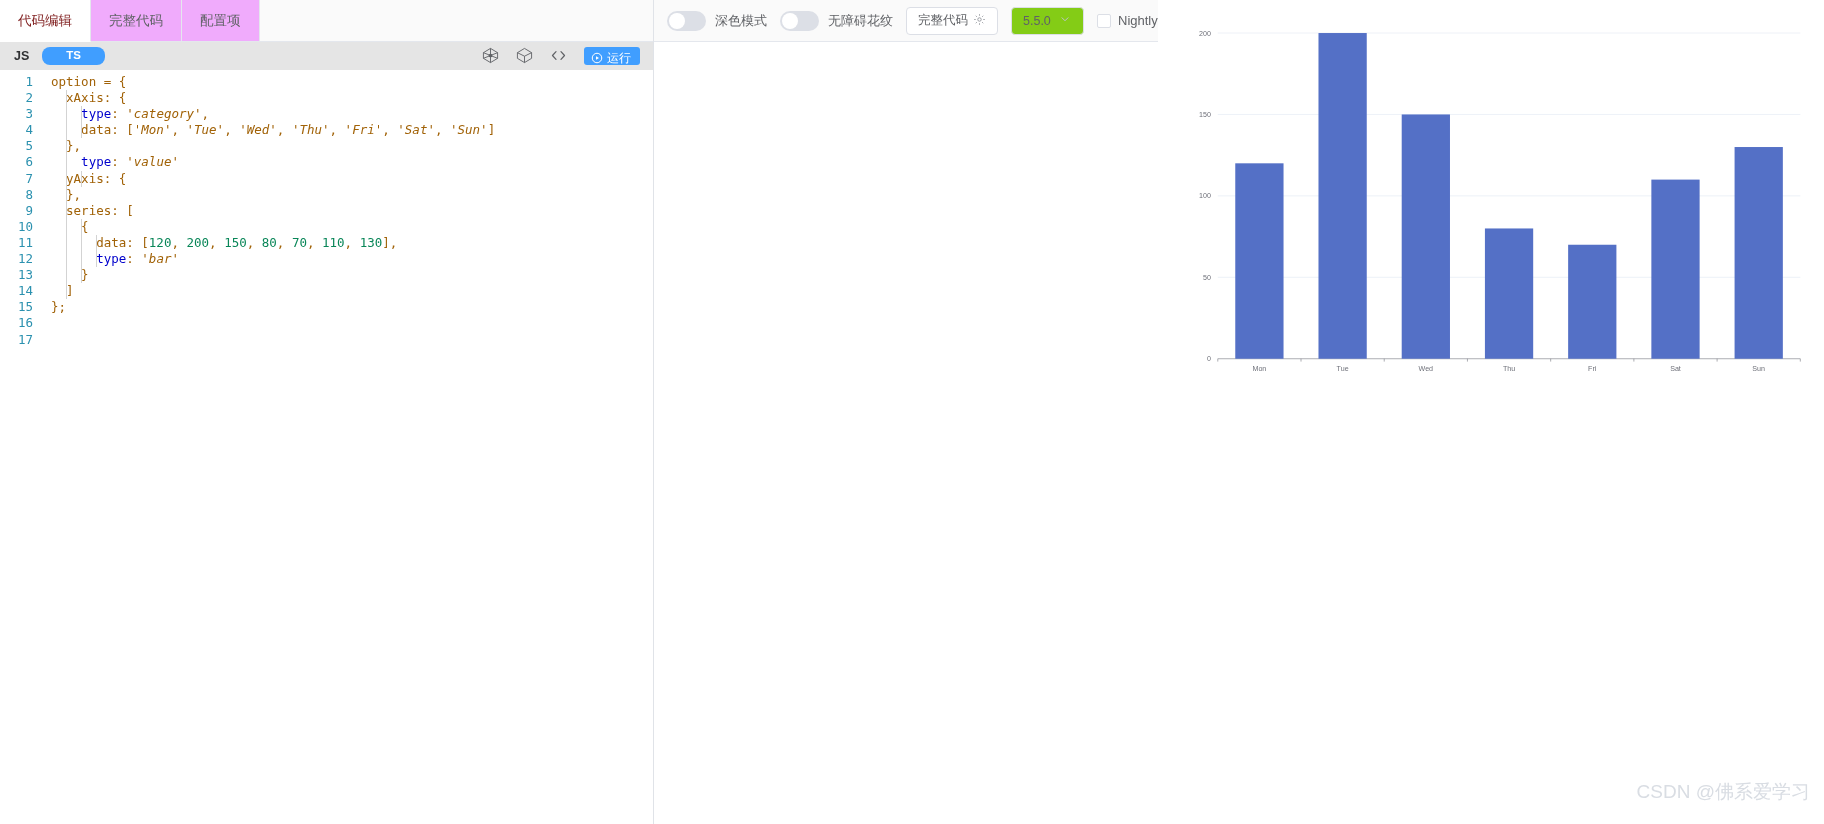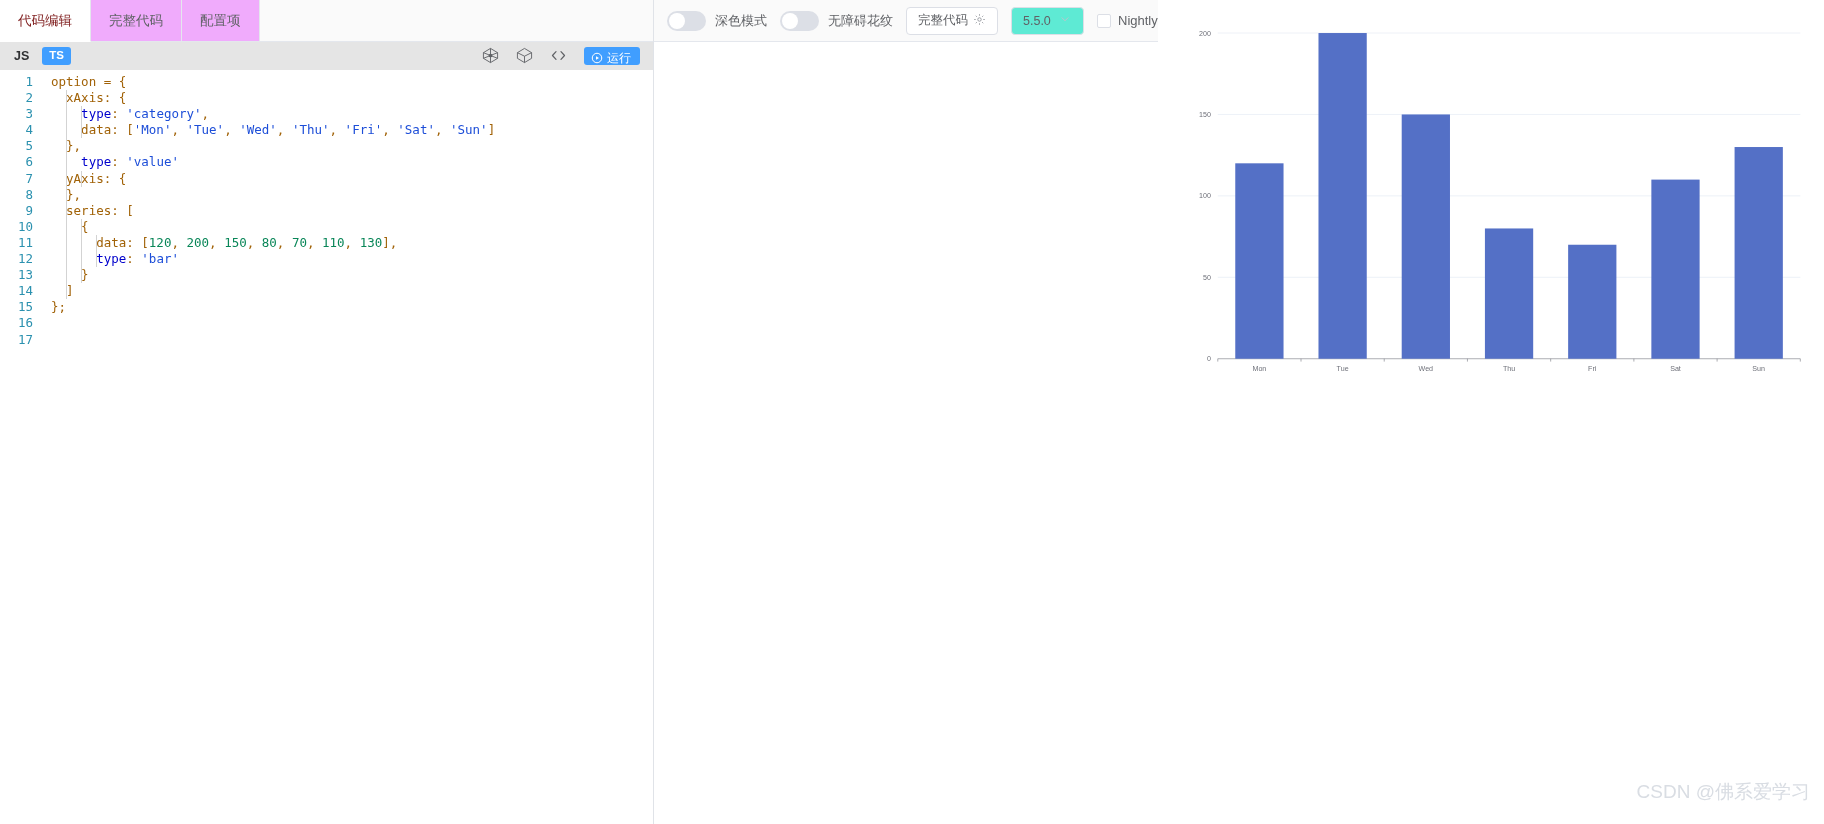--- a/index.html
+++ b/index.html
@@ -47,21 +47,21 @@
     position: relative;
   }
   .lang-group { display: flex; align-items: center; gap: 9px; }
   .lang-btn {
     font-size: 12.5px; font-weight: bold;
     color: #303133; padding: 2px 4px;
     cursor: pointer; line-height: 1;
   }
   .lang-btn.active {
     background: #409eff; color: #fff;
-    border-radius: 3px; padding: 3px 7px;
+    border-radius: 8px; padding: 3px 24px;
     font-size: 11.5px;
   }
   .toolbar-right {
     margin-left: auto; display: flex; align-items: center; gap: 17px;
   }
   .tool-icon {
     width: 17px; height: 17px; cursor: pointer;
     color: #606266; display: flex; align-items: center; justify-content: center;
   }
   .tool-icon svg { display: block; }
@@ -90,21 +90,21 @@
     user-select: none;
   }
   .gutter div { height: 16.1px; }
   .code-body { flex: 1; position: relative; padding-left: 10px; }
   .code-line { height: 16.1px; white-space: pre; color: #000; }
   .ind-guide {
     position: absolute; width: 1px; background: #d3d3d3;
     left: 10px;
   }
   .tk-prop { color: #0000cc; }
-  .tk-str { color: #1d4ed8; }
+  .tk-str { color: #a16207; font-style: italic; }
   .tk-num { color: #098658; }
   .tk-plain { color: #a16207; }
 
   
   .right-panel {
     flex: 1; height: 824px;
     display: flex; flex-direction: row;
     background: #fff; position: relative;
   }
   .top-bar {
@@ -131,21 +131,21 @@
     height: 28px; padding: 0 11px;
     border: 1px solid #dcdfe6; border-radius: 4px;
     background: #fff; color: #606266; font-size: 12.5px;
     cursor: pointer; white-space: nowrap;
     font-family: "Liberation Sans", sans-serif;
   }
   .select-box {
     display: flex; align-items: center; justify-content: space-between;
     width: 73px; height: 28px; padding: 0 12px 0 11px;
     border: 1px solid #dcdfe6; border-radius: 4px;
-    background: #5eead4; color: #606266; font-size: 12.5px; cursor: pointer;
+    background: #84cc16; color: #606266; font-size: 12.5px; cursor: pointer;
   }
   .checkbox-wrap { display: flex; align-items: center; gap: 7px; cursor: pointer; }
   .checkbox {
     width: 14px; height: 14px; border: 1px solid #dcdfe6;
     border-radius: 2px; background: #fff; flex: none;
   }
   .checkbox-label { font-size: 13px; color: #606266; }
 
   
   .chart-wrap { flex: 1; position: relative; background: #fff; }

